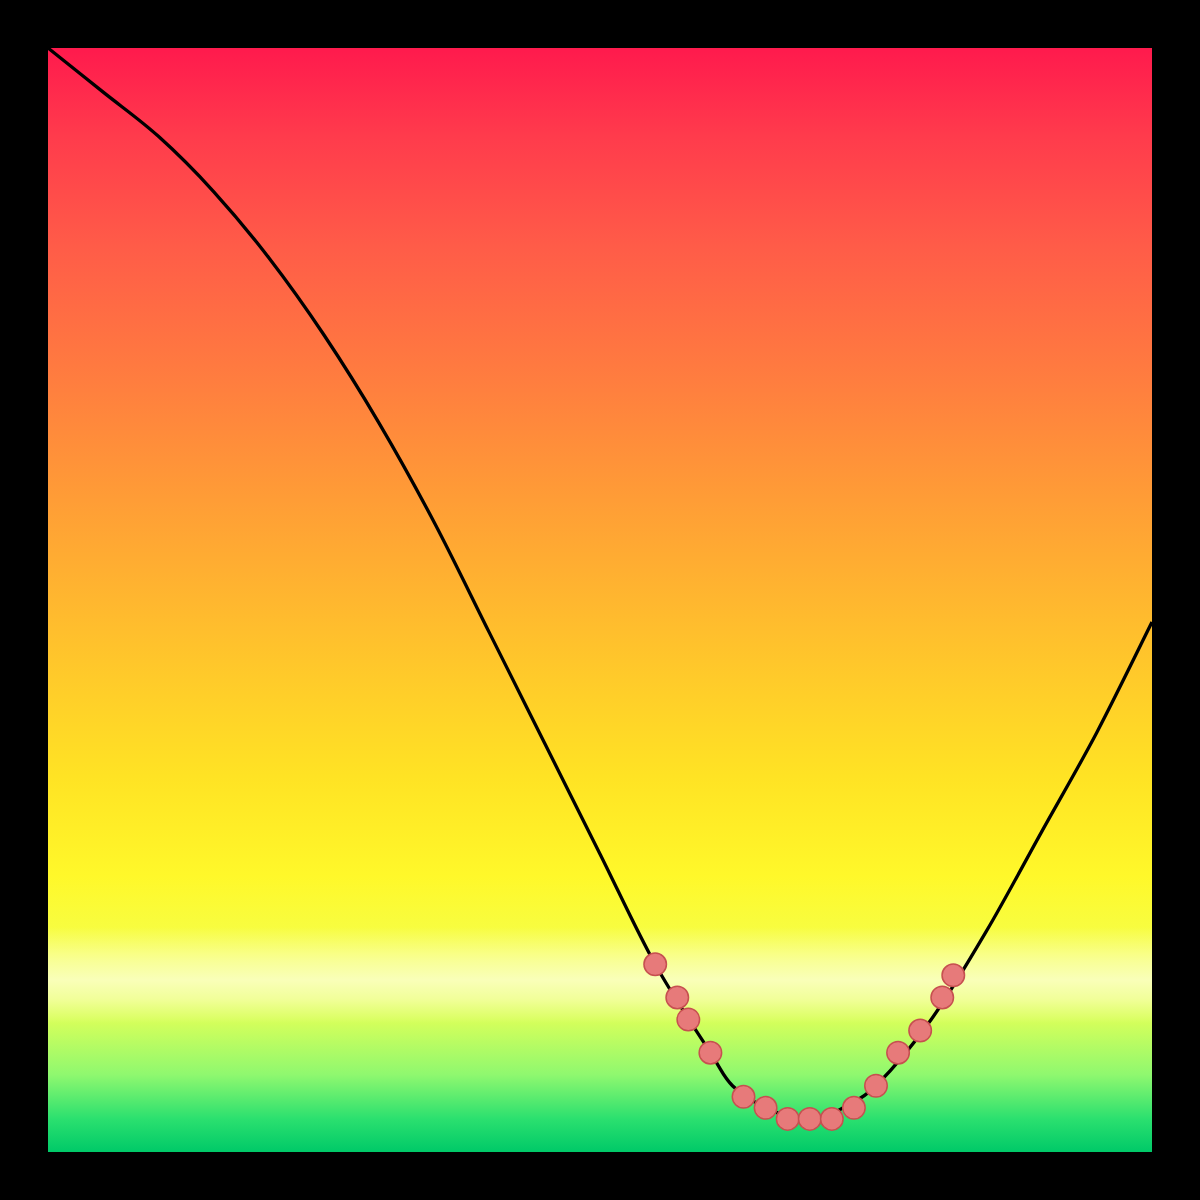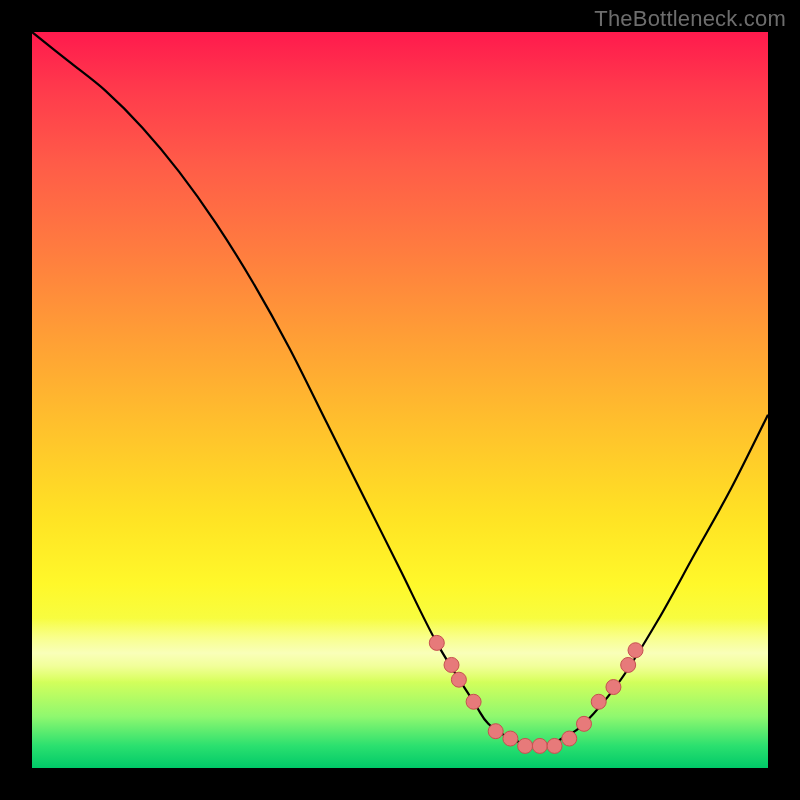--- a/index.html
+++ b/index.html
@@ -72,21 +72,20 @@
     width: 736px;
     height: 736px;
     pointer-events: none;
   }
 </style>
 </head>
 <body>
 
 <div class="stage">
 
-  <div class="watermark">TheBottleneck.com</div>
 
   <div class="plot-area">
     <div class="glow-band"></div>
     <svg class="curve" viewBox="0 0 736 736" preserveAspectRatio="none">
       <path id="curve-path" fill="none" stroke-width="2.2" d="M 0,0 C 6.133333333333334,4.906666666666676 24.53333333333334,19.626666666666722 36.800000000000004,29.440000000000055 C 49.06666666666667,39.25333333333339 61.33333333333334,47.84000000000001 73.60000000000001,58.879999999999995 C 85.86666666666667,69.91999999999997 98.13333333333333,82.18666666666662 110.39999999999999,95.67999999999995 C 122.66666666666666,109.17333333333328 134.93333333333334,123.89333333333325 147.20000000000002,139.83999999999992 C 159.4666666666667,155.7866666666666 171.73333333333335,172.96 184,191.36 C 196.26666666666665,209.76000000000002 208.53333333333333,229.38666666666663 220.79999999999998,250.23999999999995 C 233.06666666666663,271.0933333333333 245.3333333333333,293.17333333333335 257.59999999999997,316.48 C 269.8666666666666,339.7866666666667 282.1333333333334,365.54666666666674 294.40000000000003,390.08000000000004 C 306.6666666666667,414.61333333333334 318.93333333333334,439.1466666666667 331.2,463.68 C 343.46666666666664,488.2133333333333 355.73333333333335,512.7466666666667 368,537.28 C 380.26666666666665,561.8133333333333 392.53333333333336,588.8 404.8,610.88 C 417.06666666666666,632.96 433.0133333333333,656.2666666666667 441.59999999999997,669.76 C 450.1866666666666,683.2533333333333 450.18666666666667,685.7066666666667 456.32,691.84 C 462.4533333333333,697.9733333333334 471.04,702.88 478.40000000000003,706.56 C 485.76000000000005,710.2399999999999 494.3466666666667,712.6933333333333 500.48,713.92 C 506.61333333333334,715.1466666666666 510.2933333333333,715.1466666666666 515.1999999999999,713.92 C 520.1066666666666,712.6933333333333 523.7866666666666,710.2399999999999 529.92,706.56 C 536.0533333333333,702.88 542.1866666666666,701.6533333333333 552,691.84 C 561.8133333333334,682.0266666666668 576.5333333333334,664.8533333333335 588.8000000000001,647.6800000000001 C 601.0666666666667,630.5066666666667 613.3333333333334,609.6533333333333 625.6,588.8 C 637.8666666666667,567.9466666666666 650.1333333333333,544.64 662.4,522.56 C 674.6666666666666,500.47999999999996 686.9333333333333,479.62666666666667 699.1999999999999,456.32 C 711.4666666666666,433.0133333333333 729.8666666666667,394.9866666666667 736,382.72" stroke="#000000"></path>
       <g id="dots-group">
           <circle cx="404.8" cy="610.88" r="7.5" fill="#e77a7a" stroke="#c65050" stroke-width="1"></circle>
           <circle cx="419.52" cy="632.96" r="7.5" fill="#e77a7a" stroke="#c65050" stroke-width="1"></circle>
           <circle cx="426.88" cy="647.6800000000001" r="7.5" fill="#e77a7a" stroke="#c65050" stroke-width="1"></circle>
           <circle cx="441.59999999999997" cy="669.76" r="7.5" fill="#e77a7a" stroke="#c65050" stroke-width="1"></circle>

